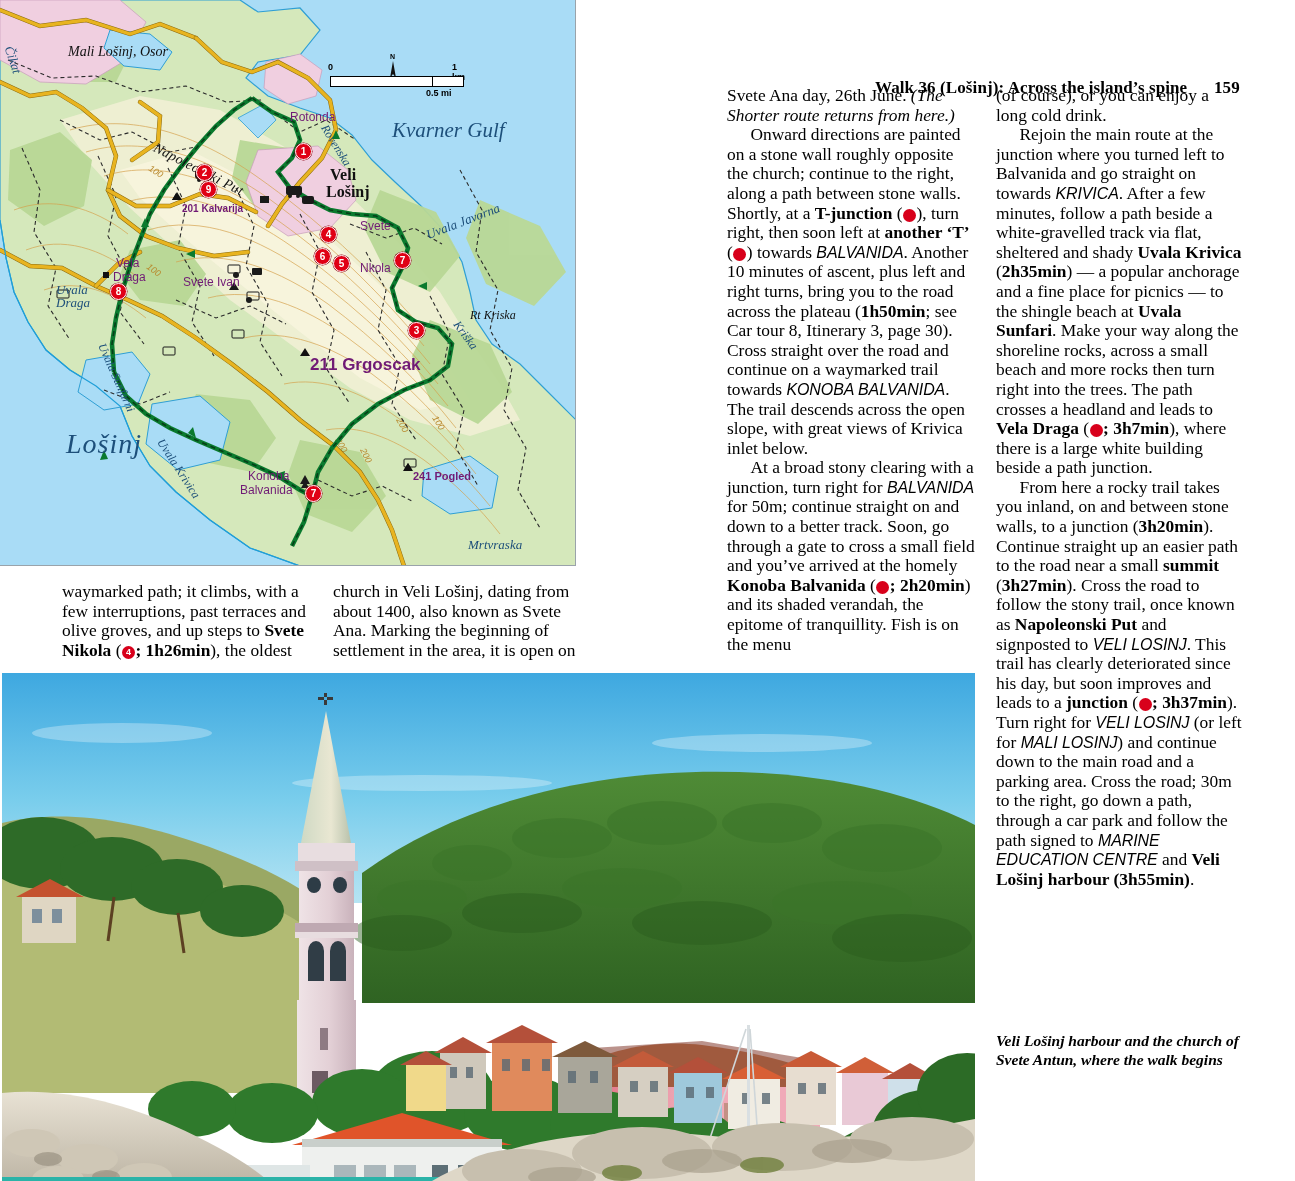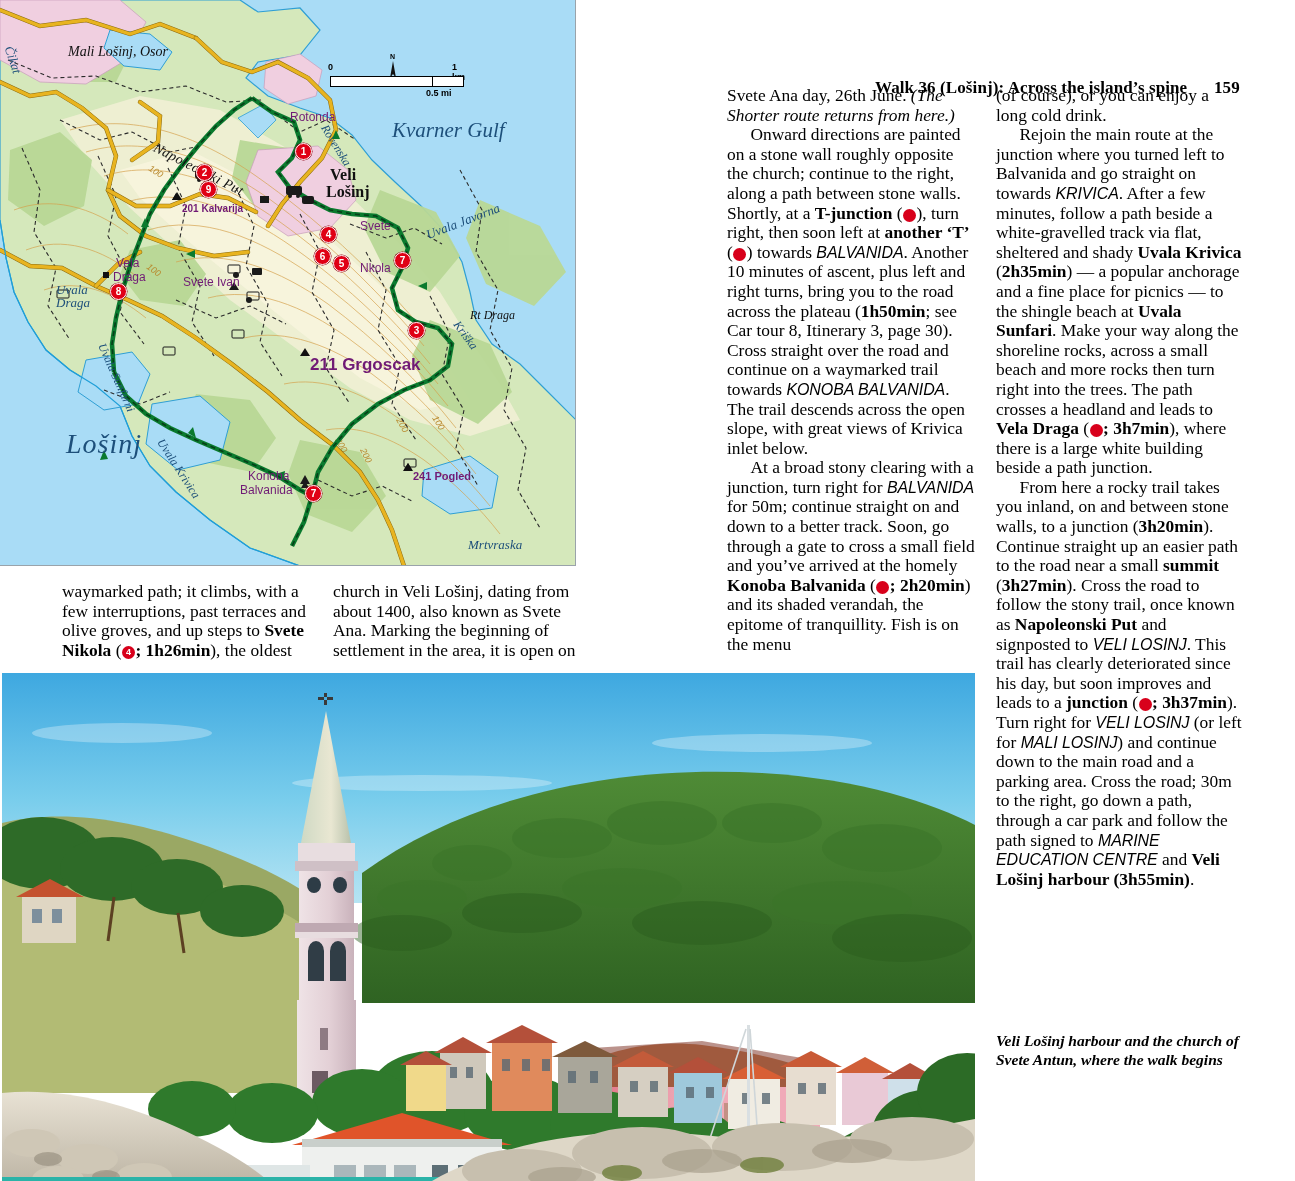--- a/index.html
+++ b/index.html
@@ -249,21 +249,21 @@
   <div class="maplbl lbl-blk" style="left:290px;top:110px;font-size:12px;">Rotonda</div>
   <div class="maplbl lbl-blk-serif" style="left:330px;top:166px;font-size:16px;font-weight:bold;">Veli</div>
   <div class="maplbl lbl-blk-serif" style="left:326px;top:183px;font-size:16px;font-weight:bold;">Lošinj</div>
   <div class="maplbl lbl-blk" style="left:360px;top:219px;font-size:12px;">Svete</div>
   <div class="maplbl lbl-blk" style="left:360px;top:233px;font-size:12px;margin-top:28px;">Nkola</div>
   <div class="maplbl lbl-blk" style="left:183px;top:275px;font-size:12px;">Svete Ivan</div>
   <div class="maplbl lbl-blk" style="left:116px;top:256px;font-size:12px;">Vela</div>
   <div class="maplbl lbl-blk" style="left:113px;top:270px;font-size:12px;">Draga</div>
   <div class="maplbl lbl-blk" style="left:248px;top:469px;font-size:12px;">Konoba</div>
   <div class="maplbl lbl-blk" style="left:240px;top:483px;font-size:12px;">Balvanida</div>
-  <div class="maplbl lbl-blk-serif" style="left:470px;top:308px;font-size:12px;font-style:italic;">Rt Draga</div>
+  <div class="maplbl lbl-blk-serif" style="left:470px;top:308px;font-size:12px;font-style:italic;">Rt Kriska</div>
   <div class="maplbl lbl-blk-serif" style="left:158px;top:140px;font-size:14px;font-style:italic;transform:rotate(27deg);transform-origin:left top;letter-spacing:.4px;">Napoleonski Put</div>
 
   <div class="maplbl lbl-blk" style="left:182px;top:203px;font-size:10px;font-weight:bold;">201 Kalvarija</div>
   <div class="maplbl lbl-blk" style="left:310px;top:355px;font-size:17px;font-weight:bold;">211 Grgoscak</div>
   <div class="maplbl lbl-blk" style="left:413px;top:470px;font-size:11px;font-weight:bold;">241 Pogled</div>
 
   <div class="marker" style="left:295px;top:143px;">1</div>
   <div class="marker" style="left:196px;top:164px;">2</div>
   <div class="marker" style="left:408px;top:322px;">3</div>
   <div class="marker" style="left:320px;top:226px;">4</div>

